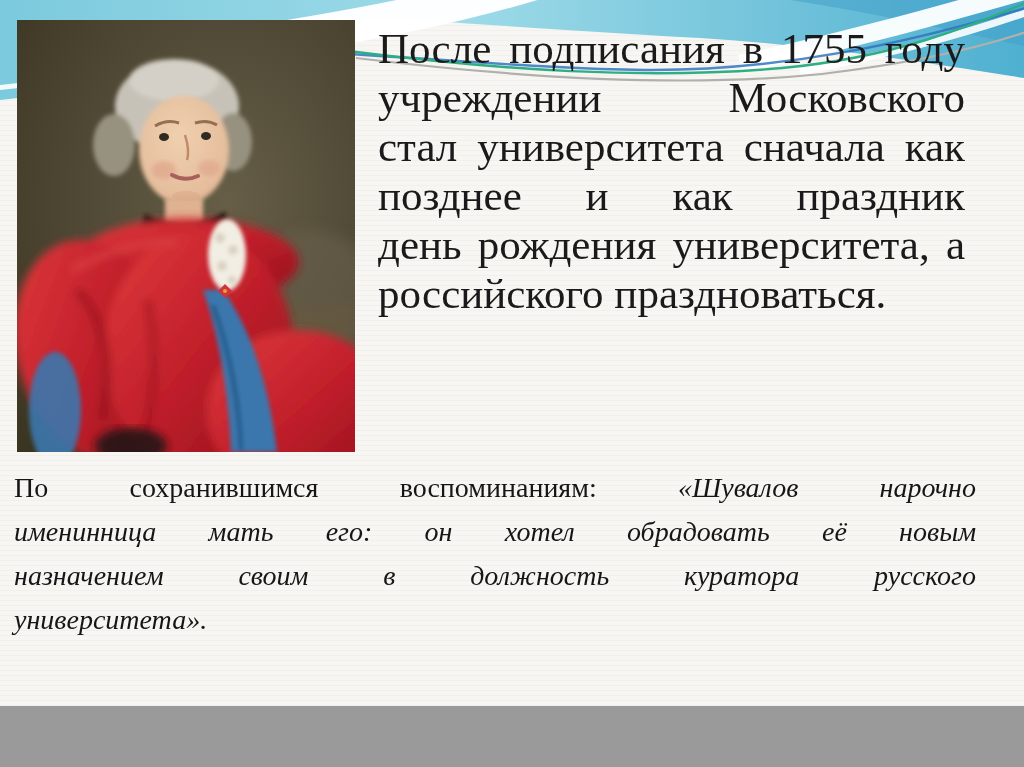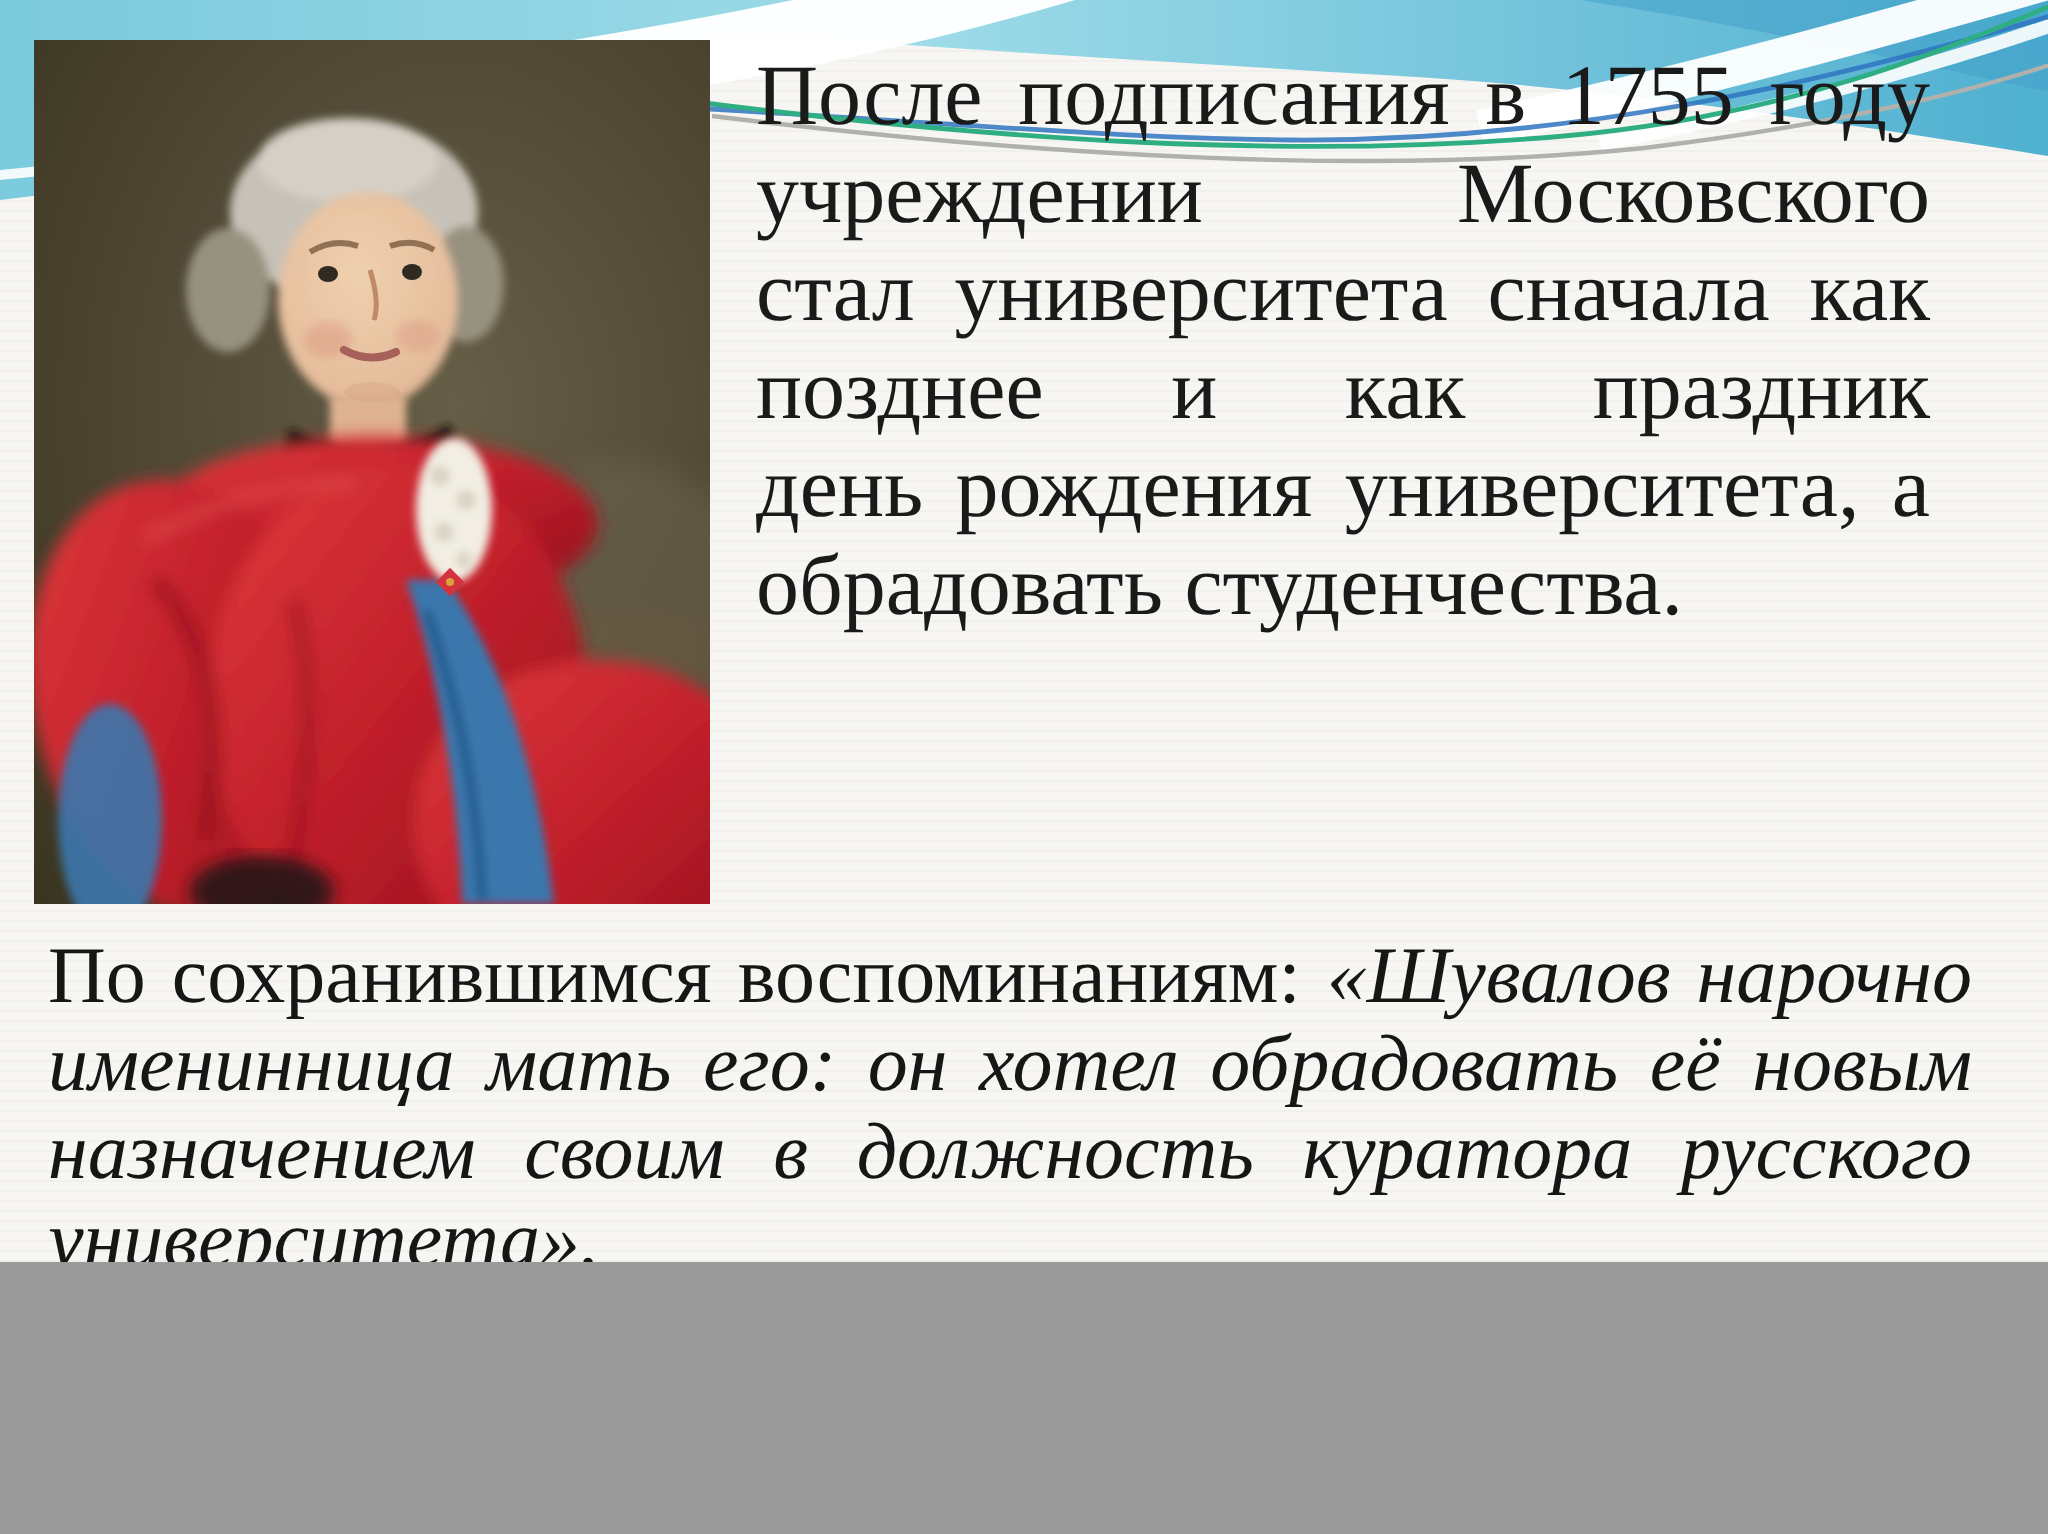--- a/index.html
+++ b/index.html
@@ -1,41 +1,41 @@
 <!DOCTYPE html>
 <html lang="ru"><head>
 <meta charset="utf-8">
 <style>
   html,body { margin:0; padding:0; }
   body { background:#9a9a9a; font-family:"Liberation Serif", serif; }
 
   .slide {
-    position:relative; width:1024px; height:631px; overflow:hidden;
+    position:relative; width:1024px; height:706px; overflow:hidden;
     background:#f7f6f3;
     background-image:repeating-linear-gradient(180deg,
       rgba(130,130,128,0.05) 0px, rgba(130,130,128,0.05) 1px,
       rgba(255,255,255,0) 1px, rgba(255,255,255,0) 5px);
   }
 
   .waves { position:absolute; left:0; top:0; z-index:1; display:block; }
 
   .portrait {
     position:absolute; left:17px; top:20px; width:338px; height:432px;
     z-index:2; display:block;
   }
 
   .main-text {
     position:absolute; left:378px; top:24px; width:587px; z-index:3;
     font-size:43px; color:#1a1a1a;
   }
   .main-text .jline { line-height:49px; }
 
   .quote-text {
-    position:absolute; left:24px; top:466px; width:962px; z-index:3;
-    font-size:40px; color:#161616;
+    position:absolute; left:14px; top:466px; width:962px; z-index:3;
+    font-size:28px; color:#161616;
   }
   .quote-text .jline { line-height:44px; }
 
   .jline { display:block; width:100%; text-align:justify; text-align-last:justify; }
   .jline.last { text-align-last:left; }
   .q-italic, .q-italic .jline { font-style:italic; }
 
   .bottom-edge {
     position:absolute; left:0; top:757px; width:1024px; height:1px;
     background:#dbd9d5; z-index:4;
@@ -159,21 +159,21 @@
 
     <ellipse cx="114" cy="426" rx="36" ry="18" fill="#1a1712" opacity="0.85" filter="url(#b4)"></ellipse>
   </svg>
 
   <div class="main-text">
       <div class="jline">После подписания в 1755 году</div>
       <div class="jline">учреждении Московского</div>
       <div class="jline">стал университета сначала как</div>
       <div class="jline">позднее и как праздник</div>
       <div class="jline">день рождения университета, а</div>
-      <div class="jline last">обрадовать студенчества.</div>
+      <div class="jline last">российского праздноваться.</div>
     </div>
 
   <div class="quote-text">
     <div class="jline">
       <span>По сохранившимся воспоминаниям: </span><span class="q-italic">«Шувалов нарочно</span>
     </div>
     <div class="q-italic">
         <div class="jline">именинница мать его: он хотел обрадовать её новым</div>
         <div class="jline">назначением своим в должность куратора русского</div>
         <div class="jline last">университета».</div>

